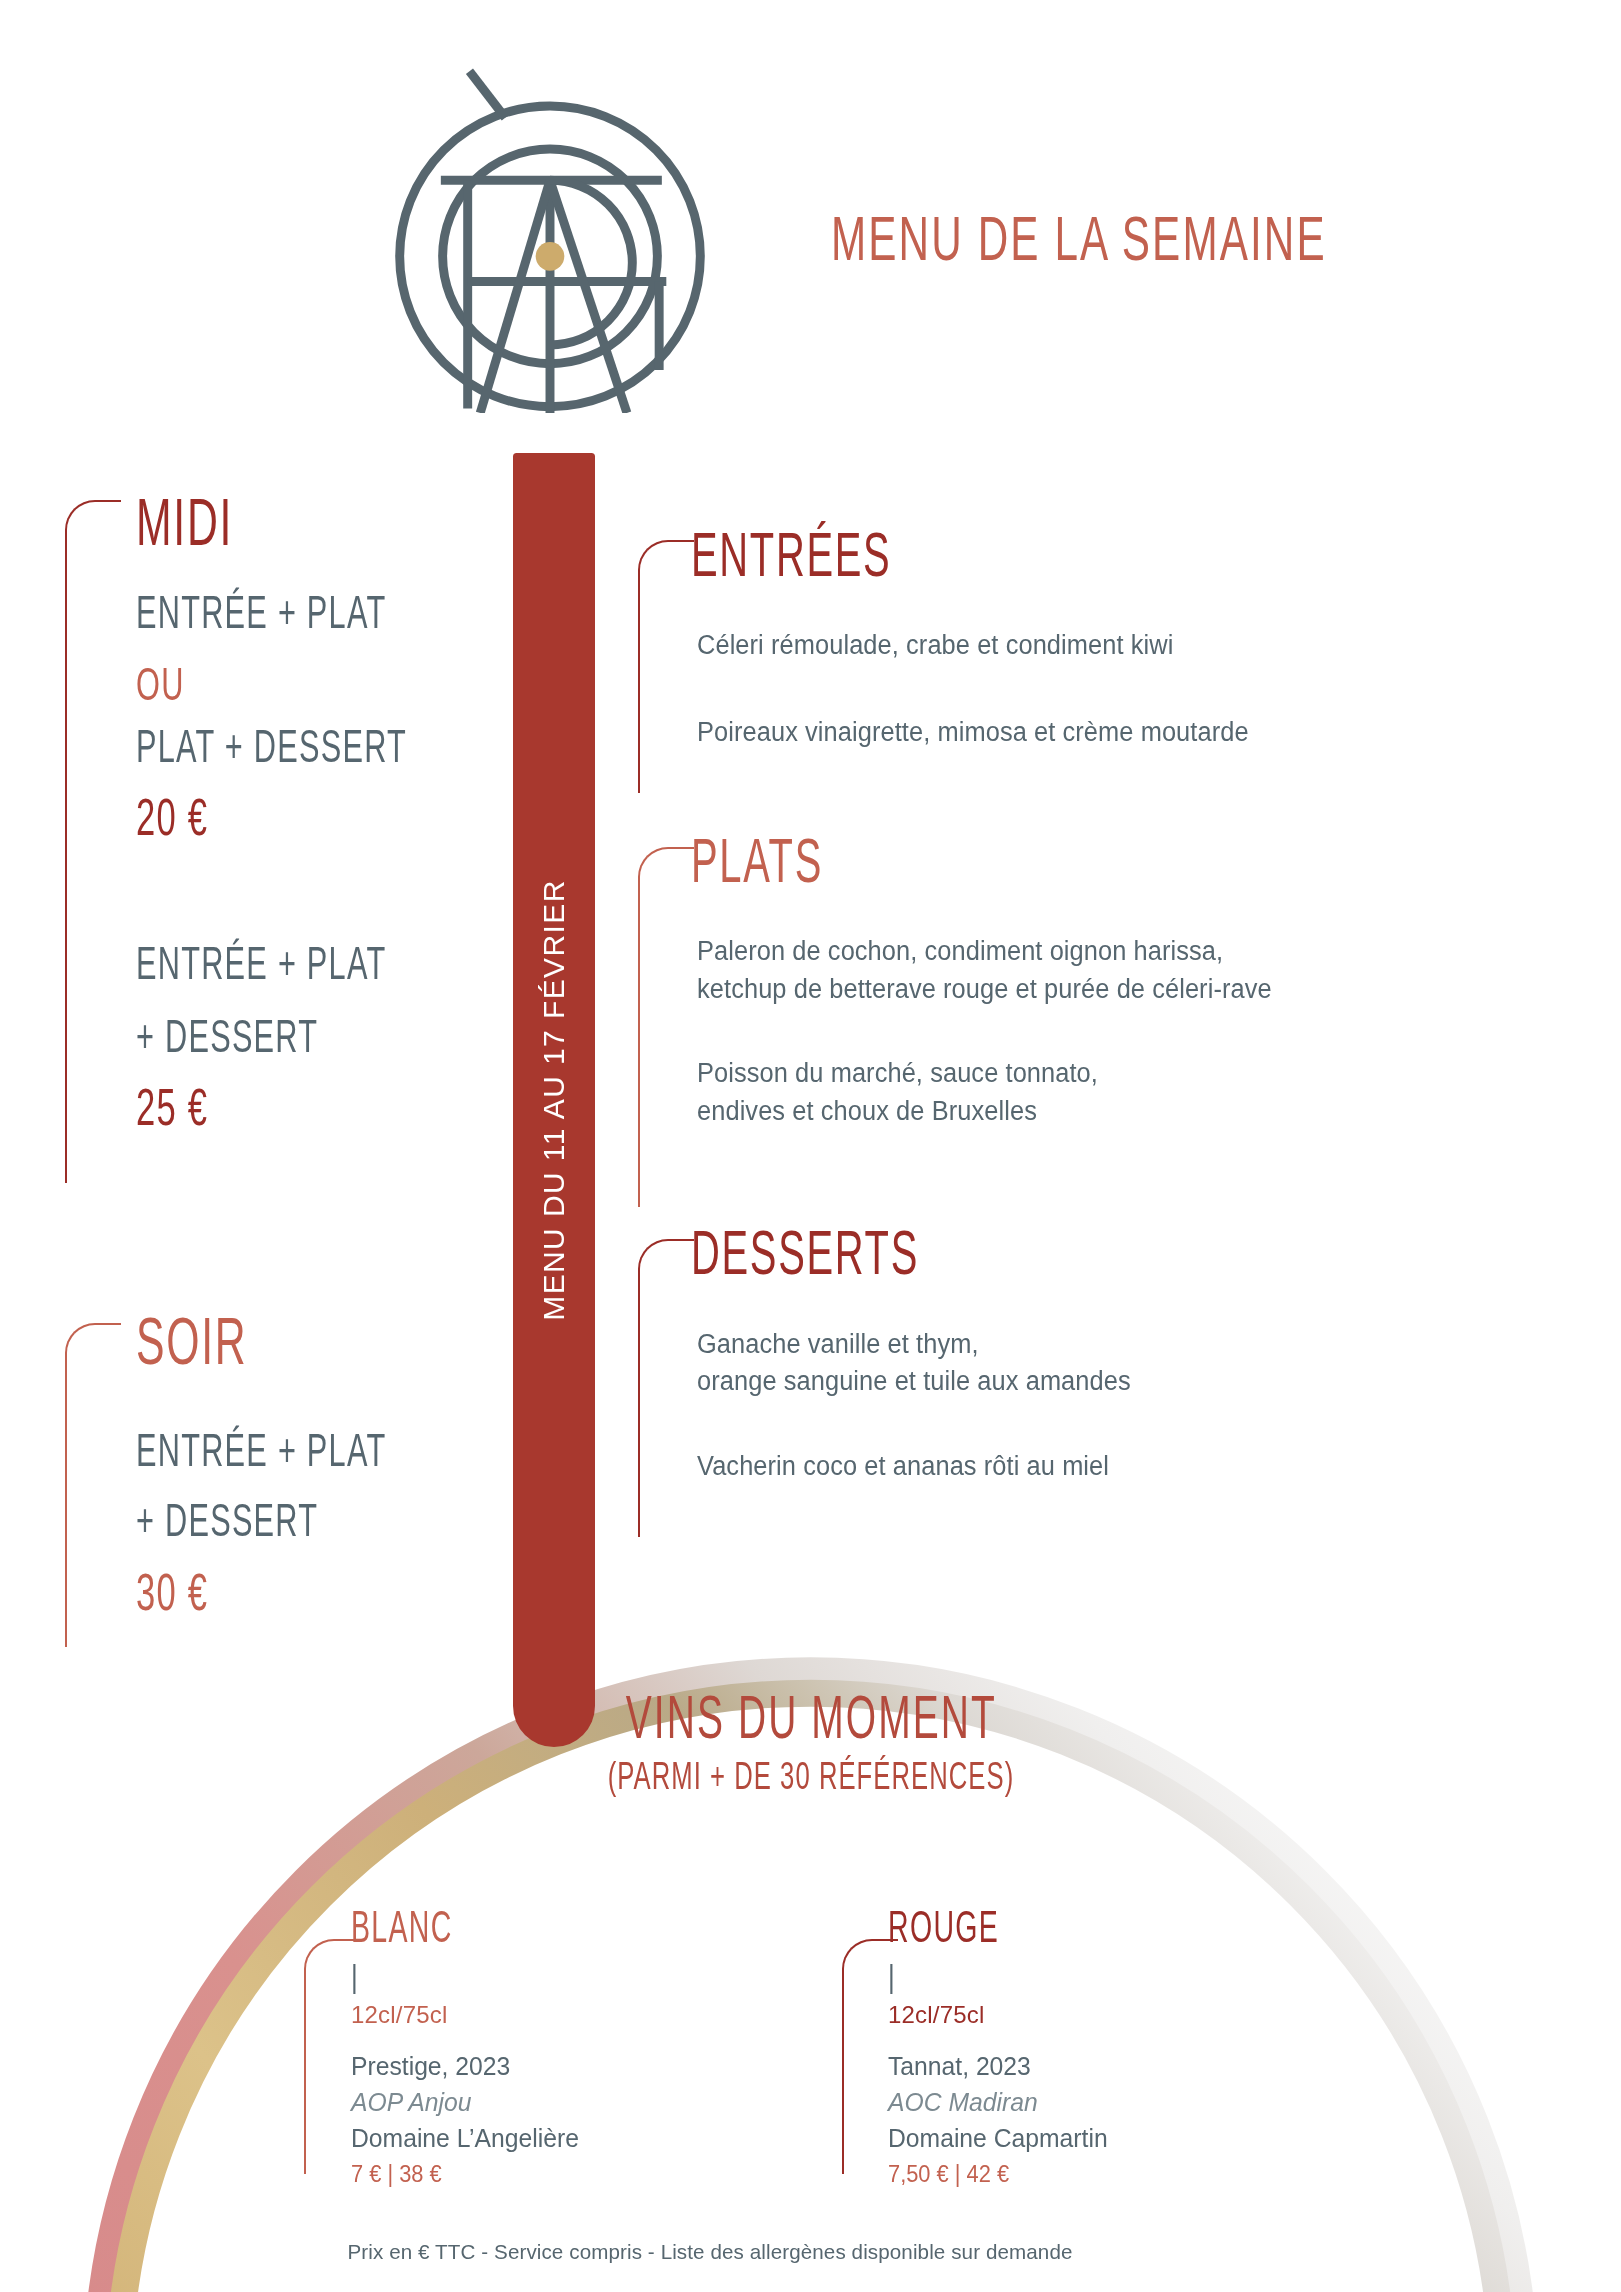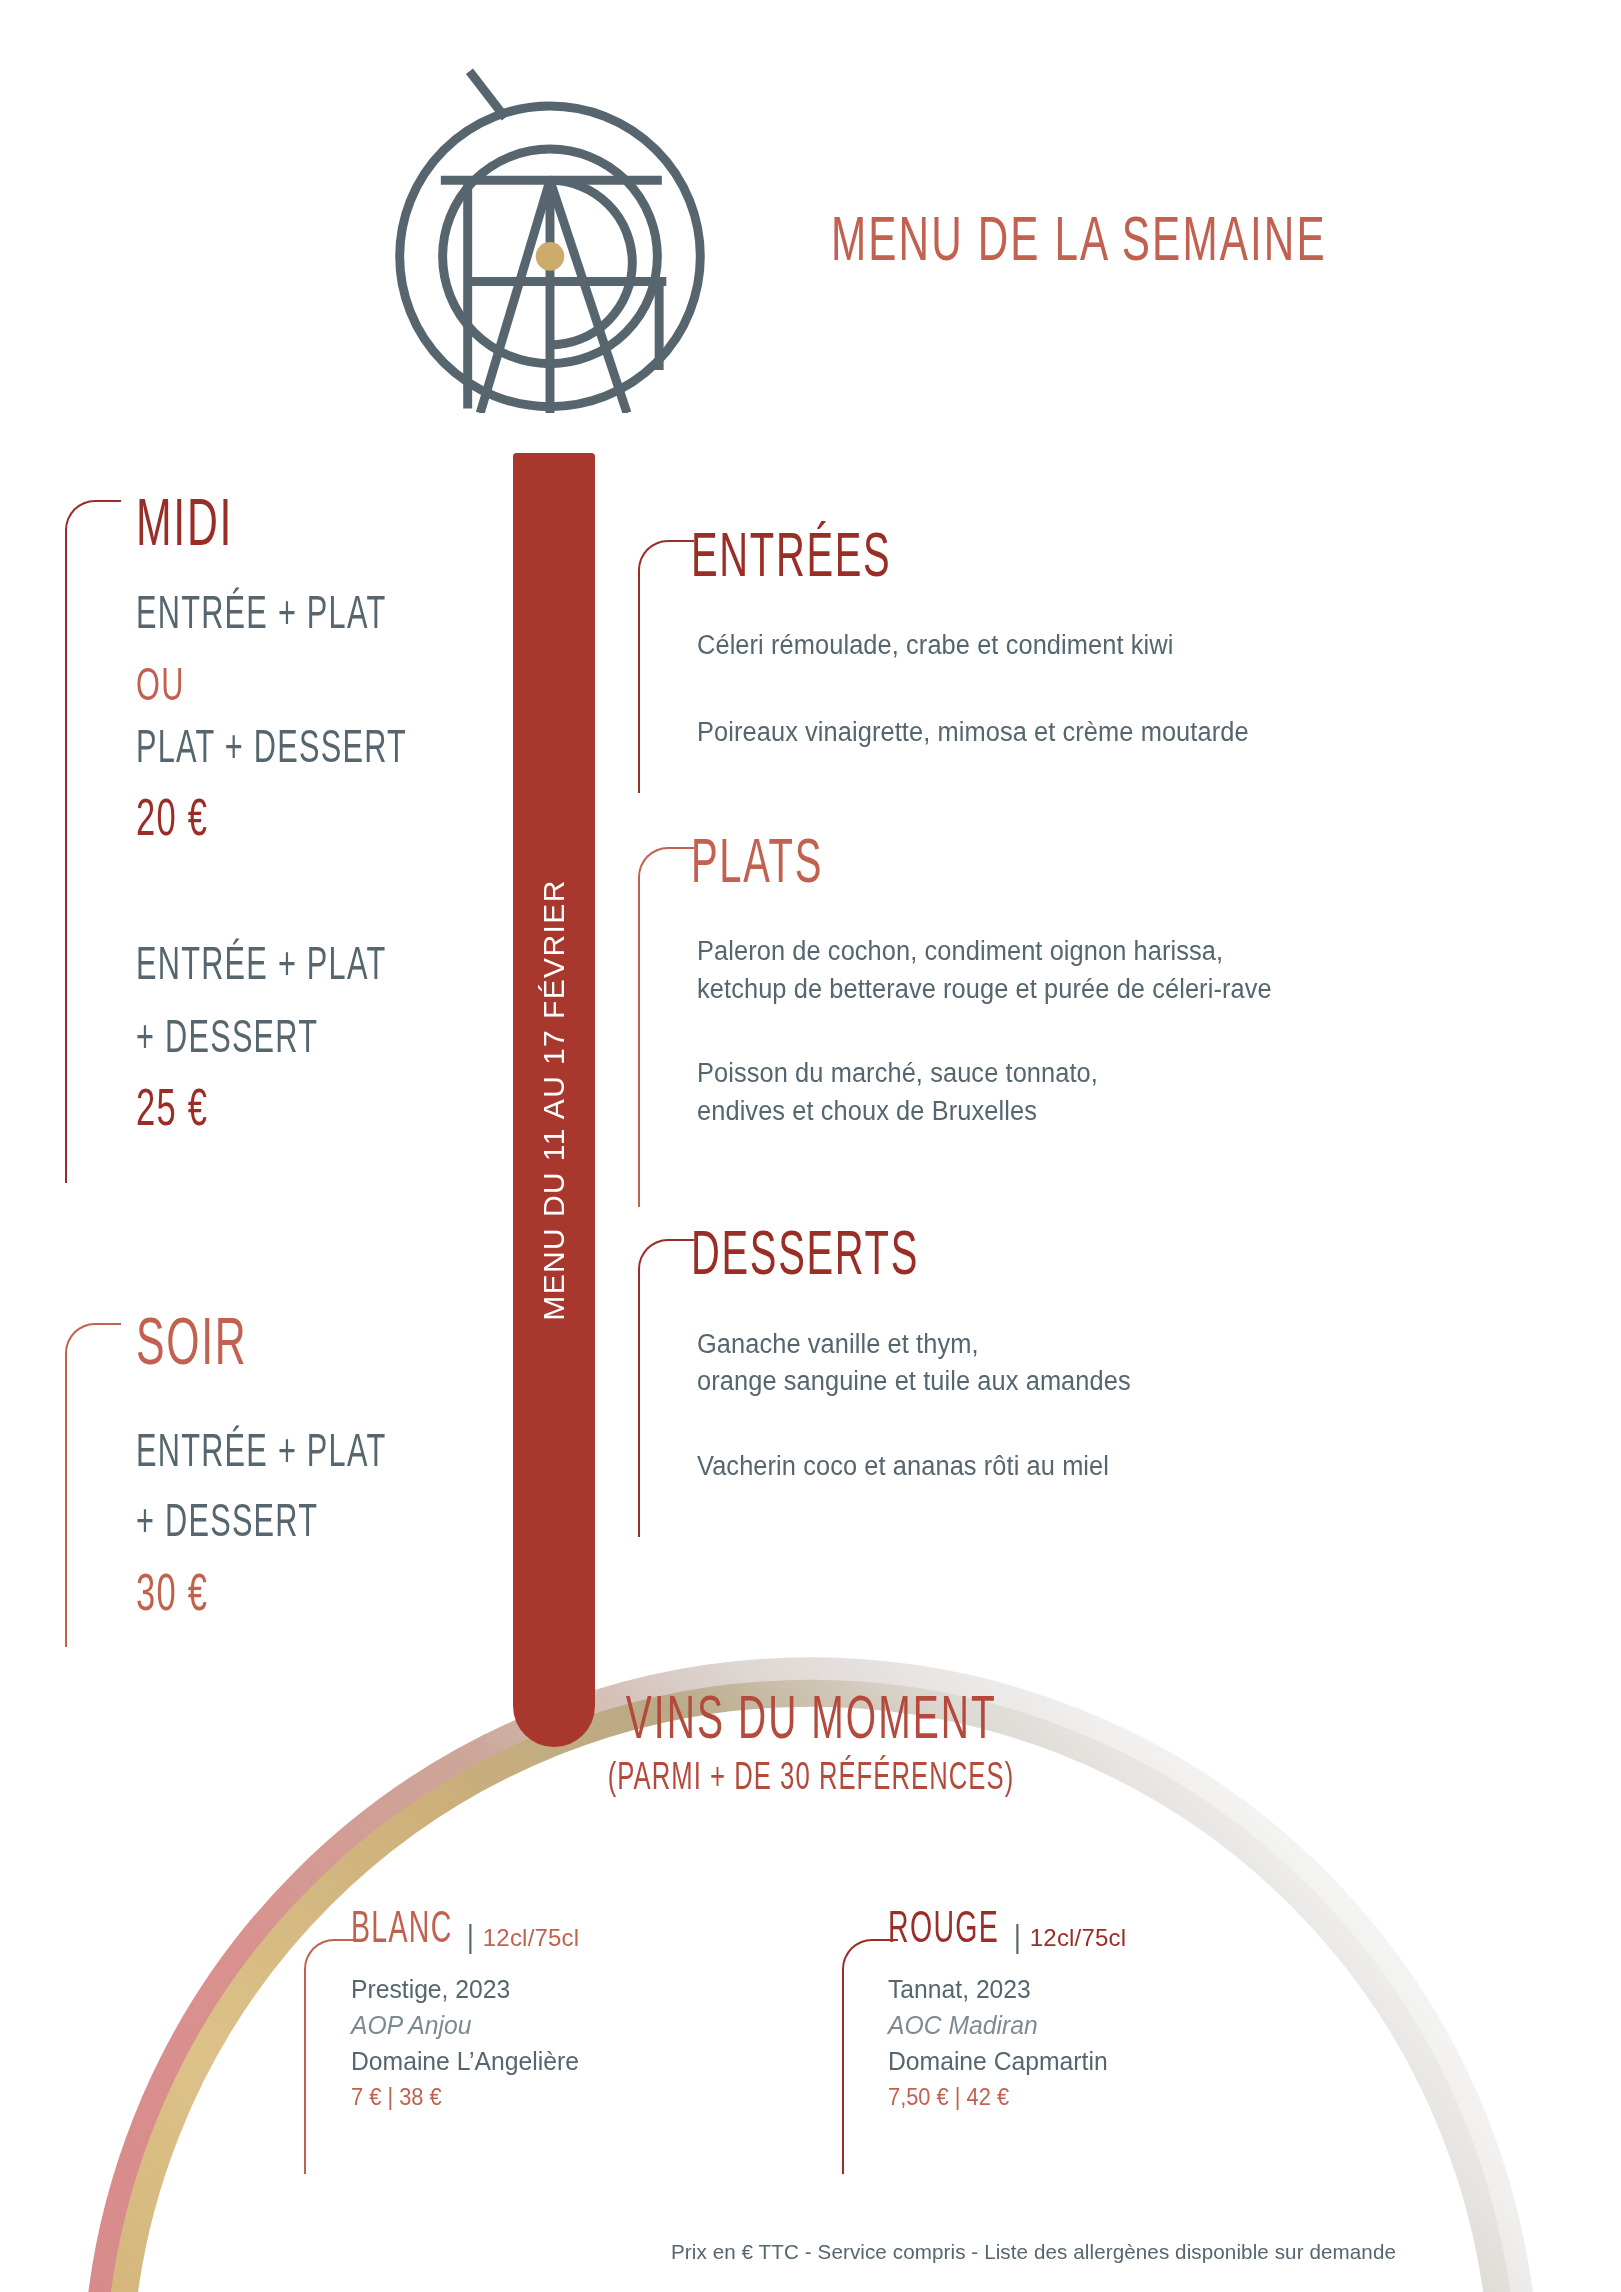--- a/index.html
+++ b/index.html
@@ -126,22 +126,23 @@
     transform: scaleX(0.94);
     transform-origin: left top;
     white-space: nowrap;
   }
 
   
   .wine-col { position: absolute; }
   .wine-head {
     white-space: nowrap;
     display: flex;
-    align-items: flex-end;
+    align-items: flex-start;
     gap: 9px;
+    flex-direction: column;
   }
   .wine-head .label {
     font-family: "Liberation Sans", sans-serif;
     font-size: 30px;
     letter-spacing: 1.4px;
     transform: scaleY(1.45) scaleX(0.95);
     transform-origin: left bottom;
   }
   .wine-head .sep {
     font-size: 26px;
@@ -215,25 +216,26 @@
     white-space: nowrap;
     font-weight: 400;
   }
 
   
   #footer {
     position: absolute;
     left: 0;
     top: 2228px;
     width: 1396px;
-    text-align: right;
+    text-align: center;
     font-family: "Liberation Sans", sans-serif;
     font-size: 20.6px;
     color: #56666f;
     letter-spacing: 0.1px;
+    padding-left: 12px;
   }
 </style>
 </head>
 <body>
 
 <div id="page">
 
   <svg id="arc-wrap" viewBox="0 0 1811 2560">
     <defs>
       <linearGradient id="goldGrad" x1="0" y1="1" x2="1" y2="0.15">

